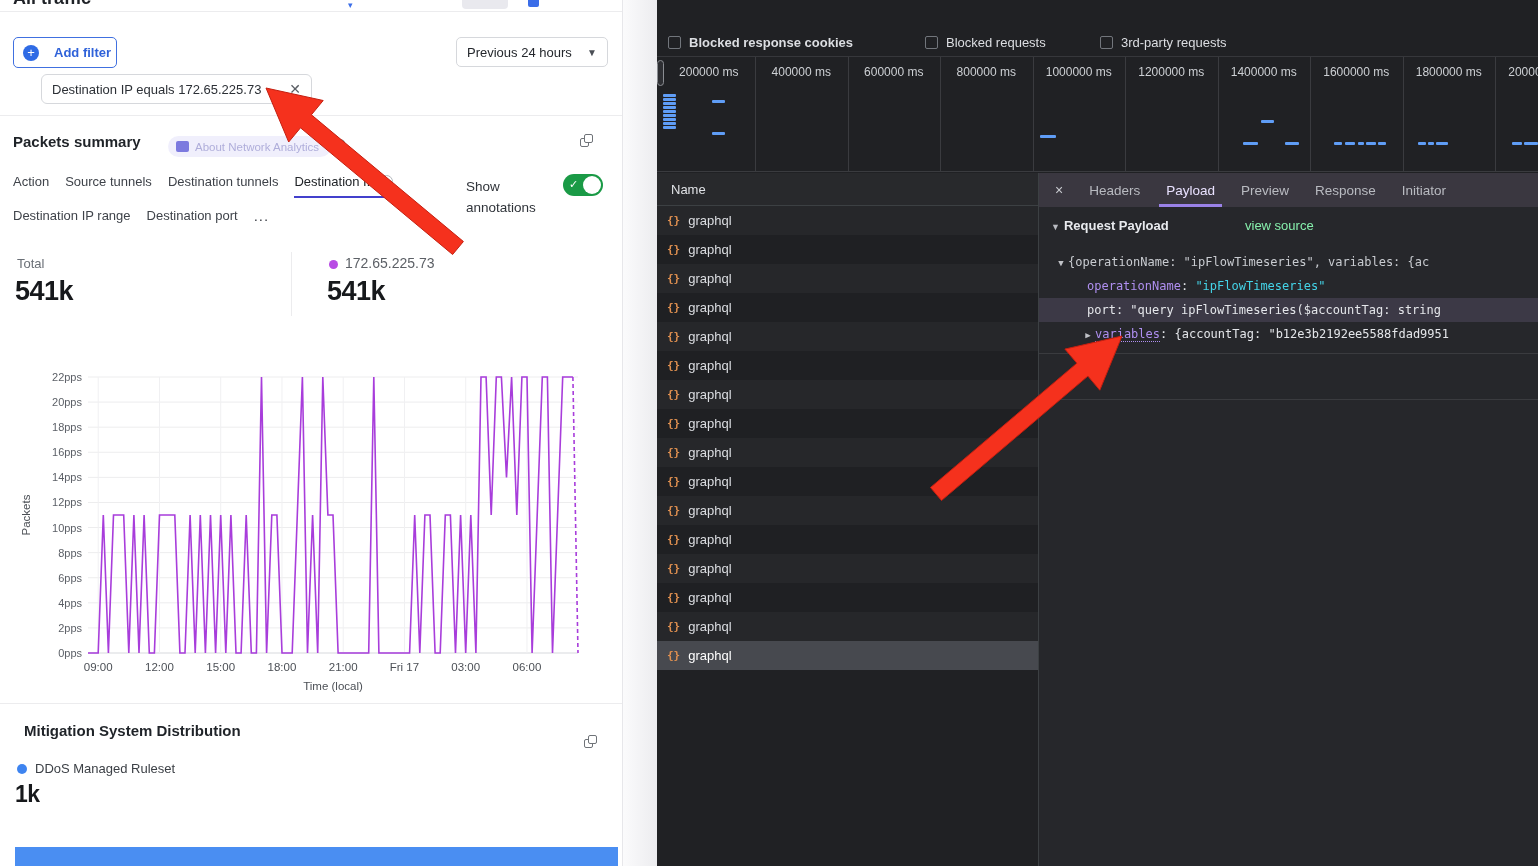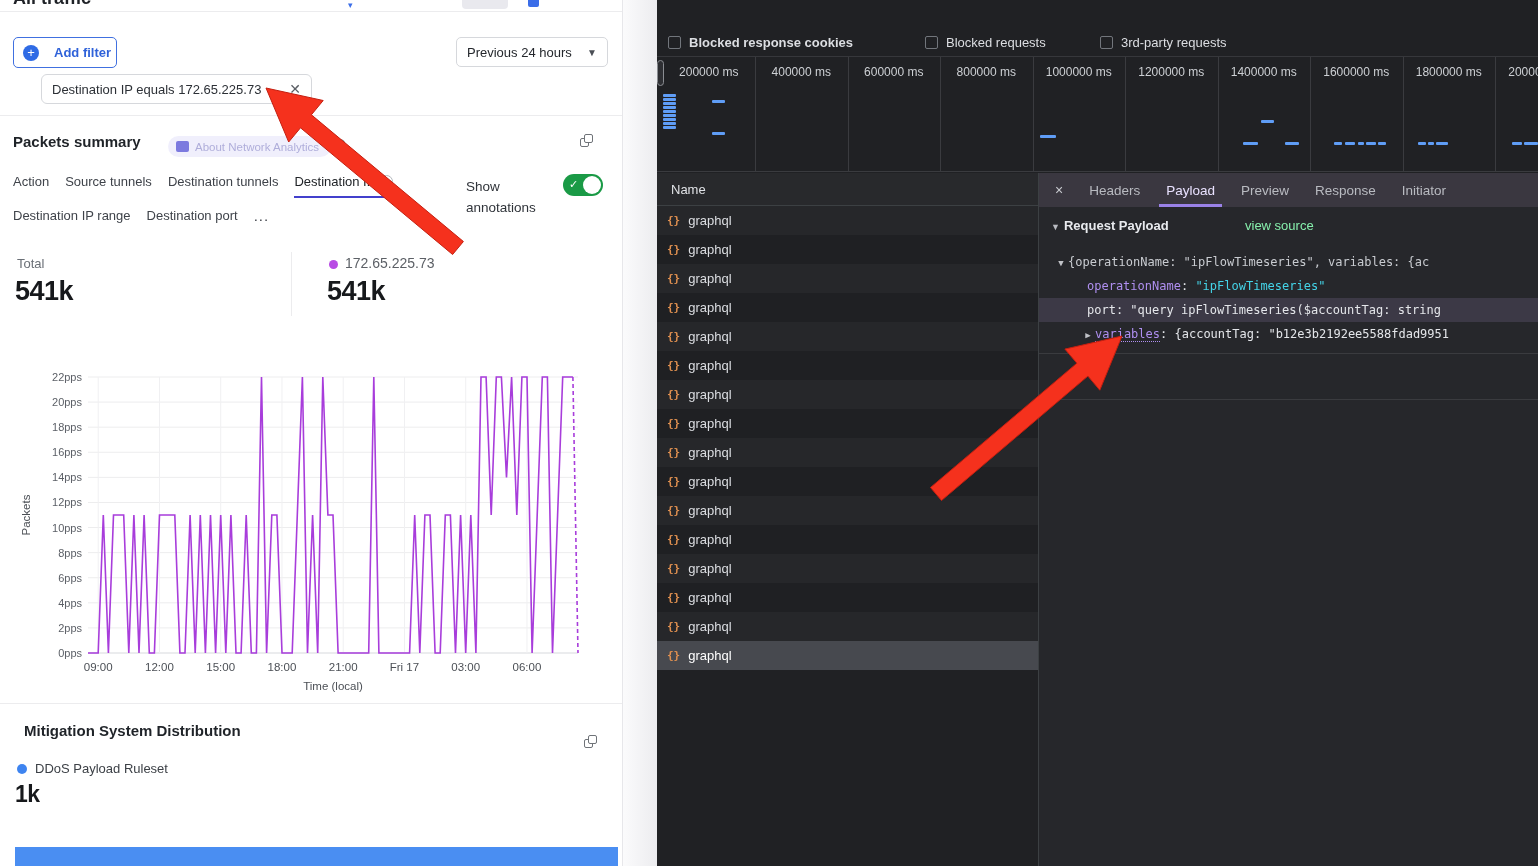--- a/index.html
+++ b/index.html
@@ -225,21 +225,21 @@
 
     <div class="hairline-h" style="left:0;top:703px;width:623px;"></div>
 
     <div class="abs section-title" style="left:12px;top:722px;margin-left:12px;">Mitigation System Distribution</div>
     <div class="abs copy-icn" style="left:584px;top:722px;">
         <i class="b"></i>
         <i class="f"></i>
       </div>
     <div class="abs legend-row" style="left:17px;top:761px;">
       <span class="dot" style="width:10px;height:10px;background:#3e84f0;"></span>
-      <span class="mit-legend">DDoS Payload Ruleset</span>
+      <span class="mit-legend">DDoS Managed Ruleset</span>
     </div>
     <div class="abs stat-value" style="left:15px;top:781px;font-size:23px;">1k</div>
     <div class="blue-bar"></div>
   </div>
 
   <div class="gutter"></div>
 
   <div class="devtools">
     <div class="checks-row" id="checksRow">
         <div class="checkbox-item" style="left: 11px; font-weight: bold;">

